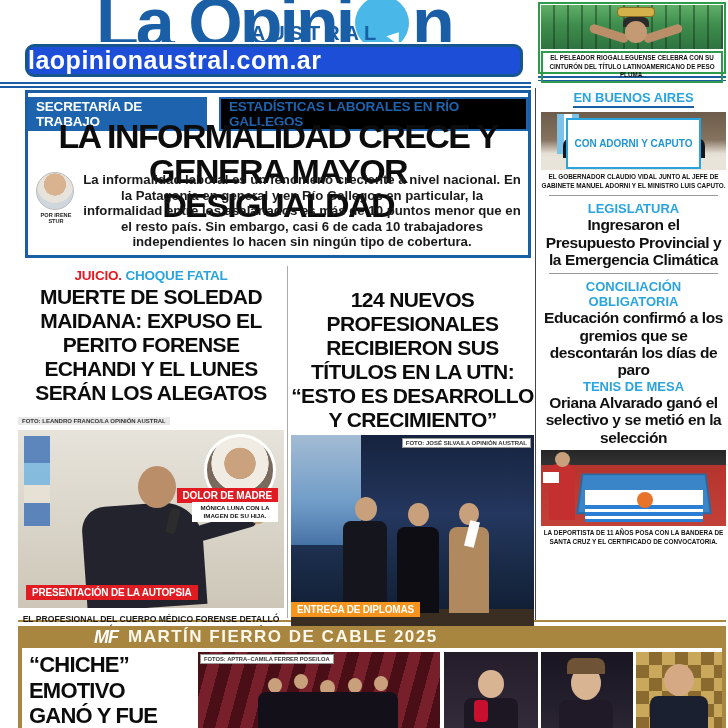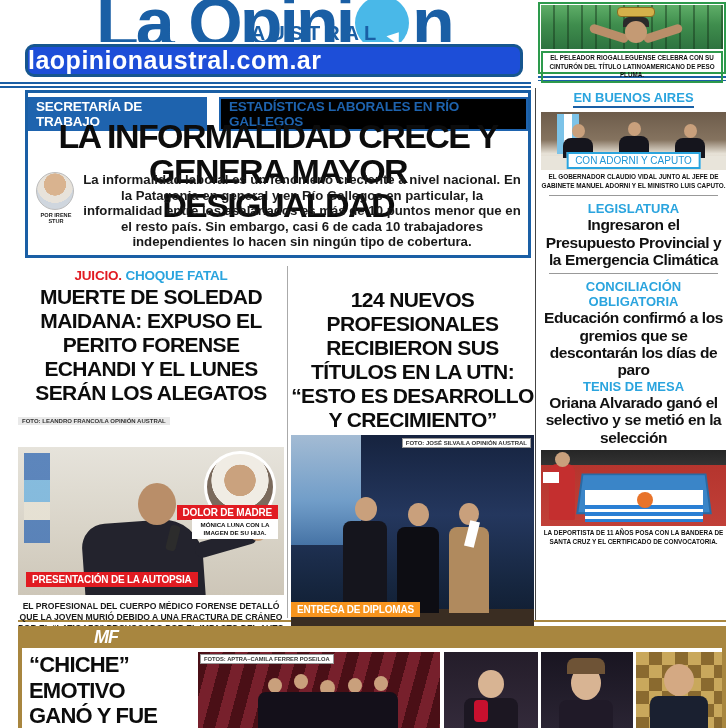--- a/index.html
+++ b/index.html
@@ -85,21 +85,21 @@
   .overlay-red { position:absolute; background:#e11b22; color:#fff; font-weight:800;
     font-size:10px; padding:2px 6px; letter-spacing:-.2px; }
   .overlay-orange { position:absolute; background:#f7941e; color:#fff; font-weight:800;
     font-size:10px; padding:2px 6px; letter-spacing:-.2px; }
   .head { position:absolute; border-radius:50%; background:#c9a07c; }
   .torso { position:absolute; background:#15151d; border-radius:8px 8px 0 0; }
 
   
   .lcol { position:absolute; left:18px; top:268px; width:266px; }
   .lcol .col-headline { font-size:21px; line-height:1.14; margin-top:2px; }
-  .l-photo { height:148px; margin-top:20px;
+  .l-photo { height:178px; margin-top:3px;
     background:linear-gradient(180deg,#e6e3db 0%,#d9d4c8 55%,#cdc6b8 100%); }
   .l-flag { position:absolute; left:6px; top:6px; width:26px; height:90px;
     background:linear-gradient(180deg,#3b6fb5 0 30%,#6fb3e0 30% 55%,#e8e3d5 55% 75%,#3b6fb5 75%); opacity:.8; }
   .l-man-torso { position:absolute; left:66px; top:74px; width:120px; height:104px;
     background:#23232d; border-radius:24px 40px 0 0; transform:rotate(-4deg); }
   .l-man-head { left:120px; top:36px; width:38px; height:42px; background:#b98e69; }
   .l-mic { position:absolute; left:150px; top:78px; width:10px; height:26px;
     background:#2c2c2c; border-radius:4px; transform:rotate(14deg); }
   .l-arm { position:absolute; left:176px; top:88px; width:64px; height:16px;
     background:#23232d; border-radius:8px; transform:rotate(-16deg); }
@@ -131,21 +131,21 @@
   .r-tag-wrap { text-align:center; }
   .ba-headline { text-align:center; font-size:16.5px; font-weight:800; line-height:1.12;
     letter-spacing:-.4px; margin-top:2px; }
   .ba-photo { height:58px; margin-top:4px;
     background:linear-gradient(180deg,#6d5c4b 0%,#85735f 48%,#e7e2d7 72%,#cfc8bb 100%); }
   .ba-flag { position:absolute; left:16px; top:2px; width:22px; height:40px;
     background:linear-gradient(90deg,#7cc3e8 0 33%,#fff 33% 66%,#7cc3e8 66%); }
   .ba-table { position:absolute; left:0; bottom:0; width:100%; height:14px; background:#e8e4da; }
   .ba-label { position:absolute; left:50%; bottom:1px; transform:translateX(-50%);
     background:#fff; border:2px solid #2aa4de; color:#2196d6; white-space:nowrap;
-    font-size:10px; font-weight:400; padding:1px 7px; }
+    font-size:10px; font-weight:700; padding:18px 7px; }
   .r-caption { font-size:6.4px; font-weight:700; text-align:center; margin-top:3px; line-height:1.35; }
   .r-div { border-top:1px solid #999; margin:5px 8px; }
   .r-headline { text-align:center; font-size:15.5px; font-weight:800; line-height:1.12;
     letter-spacing:-.4px; }
   .black-box { border:3px solid #000; box-shadow:inset 0 0 0 1px #fff, inset 0 0 0 2px #000;
     margin:8px 0 6px; padding:5px 2px; text-align:center; font-size:15.5px; font-weight:900;
     line-height:1.15; letter-spacing:-.4px; }
   .tn-photo { height:76px; margin-top:4px;
     background:linear-gradient(180deg,#262626 0%,#333 20%,#b5352e 20%,#c14038 100%); }
   .tt-table { position:absolute; left:38px; top:22px; width:130px; height:42px;
@@ -306,20 +306,21 @@
       <div class="tt-player"></div>
       <div class="head tt-player-head"></div>
       <div class="tt-paper"></div>
     </div>
     <div class="r-caption">LA DEPORTISTA DE 11 AÑOS POSA CON LA BANDERA DE SANTA CRUZ Y EL CERTIFICADO DE CONVOCATORIA.</div>
   </div>
 
   <div class="bband">
     <div class="bband-banner">
       <span class="mf-logo">MF</span>
+      <span class="banner-title">MARTÍN FIERRO DE CABLE 2025</span>
     </div>
     <div class="bband-content">
       <div class="b-headline">
         <div>“CHICHE”</div>
         <div>EMOTIVO</div>
         <div>GANÓ Y FUE</div>
 
       </div>
       <div class="bp bp1">
         <div class="head" style="left:70px; top:26px; width:14px; height:15px;"></div>

